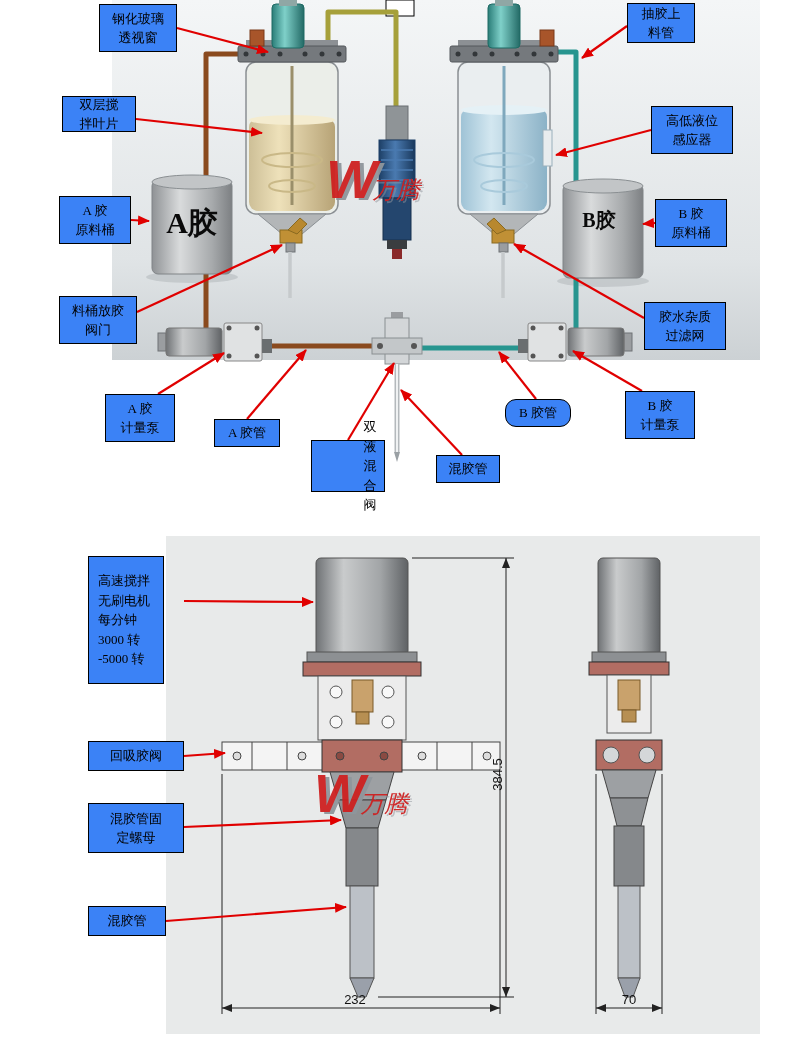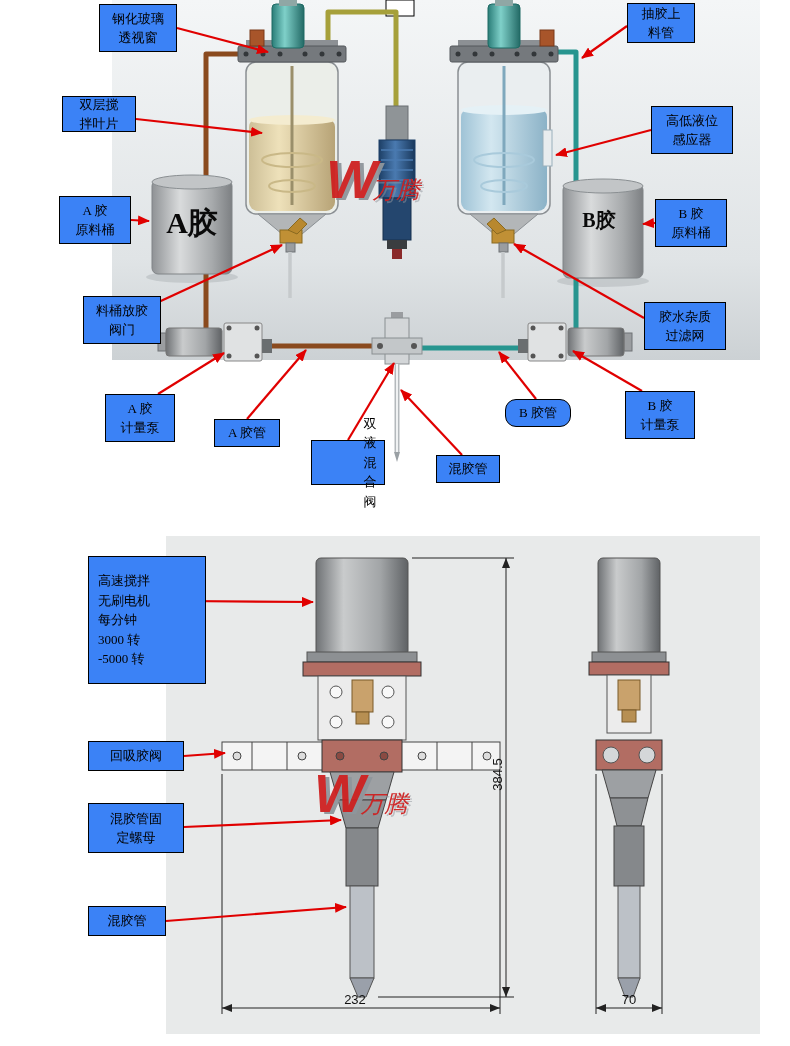--- a/index.html
+++ b/index.html
@@ -308,35 +308,35 @@
   <div class="lbl" style="left:627px;top:3px;width:68px;height:40px;">抽胶上
 料管</div>
   <div class="lbl" style="left:62px;top:96px;width:74px;height:36px;">双层搅
 拌叶片</div>
   <div class="lbl" style="left:651px;top:106px;width:82px;height:48px;">高低液位
 感应器</div>
   <div class="lbl" style="left:59px;top:196px;width:72px;height:48px;">A 胶
 原料桶</div>
   <div class="lbl" style="left:655px;top:199px;width:72px;height:48px;">B 胶
 原料桶</div>
-  <div class="lbl" style="left:59px;top:296px;width:78px;height:48px;margin-left:24px;">料桶放胶
+  <div class="lbl" style="left:59px;top:296px;width:78px;height:48px;">料桶放胶
 阀门</div>
   <div class="lbl" style="left:644px;top:302px;width:82px;height:48px;">胶水杂质
 过滤网</div>
   <div class="lbl" style="left:105px;top:394px;width:70px;height:48px;">A 胶
 计量泵</div>
   <div class="lbl" style="left:214px;top:419px;width:66px;height:28px;">A 胶管</div>
-  <div class="lbl" style="left:311px;top:440px;width:74px;height:45px;padding-left:48px;">双液混
+  <div class="lbl" style="left:311px;top:440px;width:74px;height:52px;padding-left:48px;">双液混
 合阀</div>
   <div class="lbl" style="left:436px;top:455px;width:64px;height:28px;">混胶管</div>
   <div class="lbl" style="left:505px;top:399px;width:66px;height:28px;border-radius:11px;">B 胶管</div>
   <div class="lbl" style="left:625px;top:391px;width:70px;height:48px;">B 胶
 计量泵</div>
 
-  <div class="lbl left" style="left:88px;top:556px;width:118px;height:128px;">高速搅拌
+  <div class="lbl left" style="left:88px;top:556px;width:76px;height:128px;">高速搅拌
 无刷电机
 每分钟
 3000 转
 -5000 转</div>
   <div class="lbl" style="left:88px;top:741px;width:96px;height:30px;">回吸胶阀</div>
   <div class="lbl" style="left:88px;top:803px;width:96px;height:50px;">混胶管固
 定螺母</div>
   <div class="lbl" style="left:88px;top:906px;width:78px;height:30px;">混胶管</div>
 
   <div class="dim-text dim-rot" style="left:462px;top:767px;width:70px;">384.5</div>

